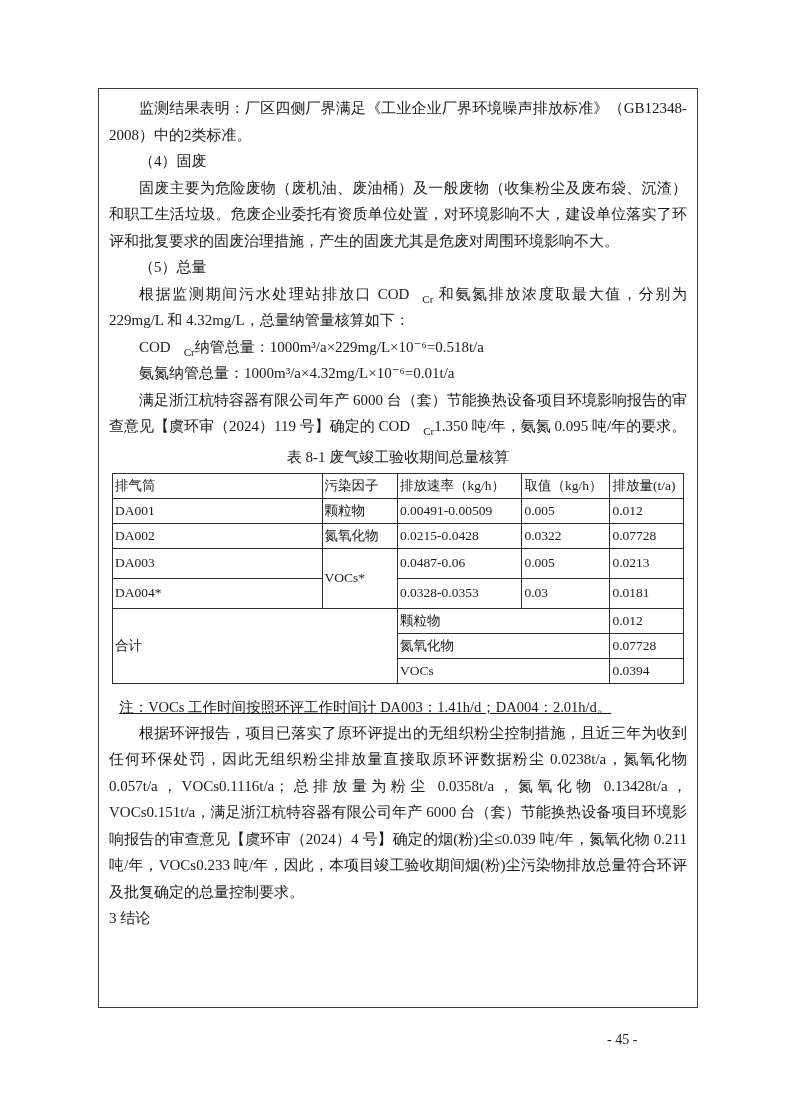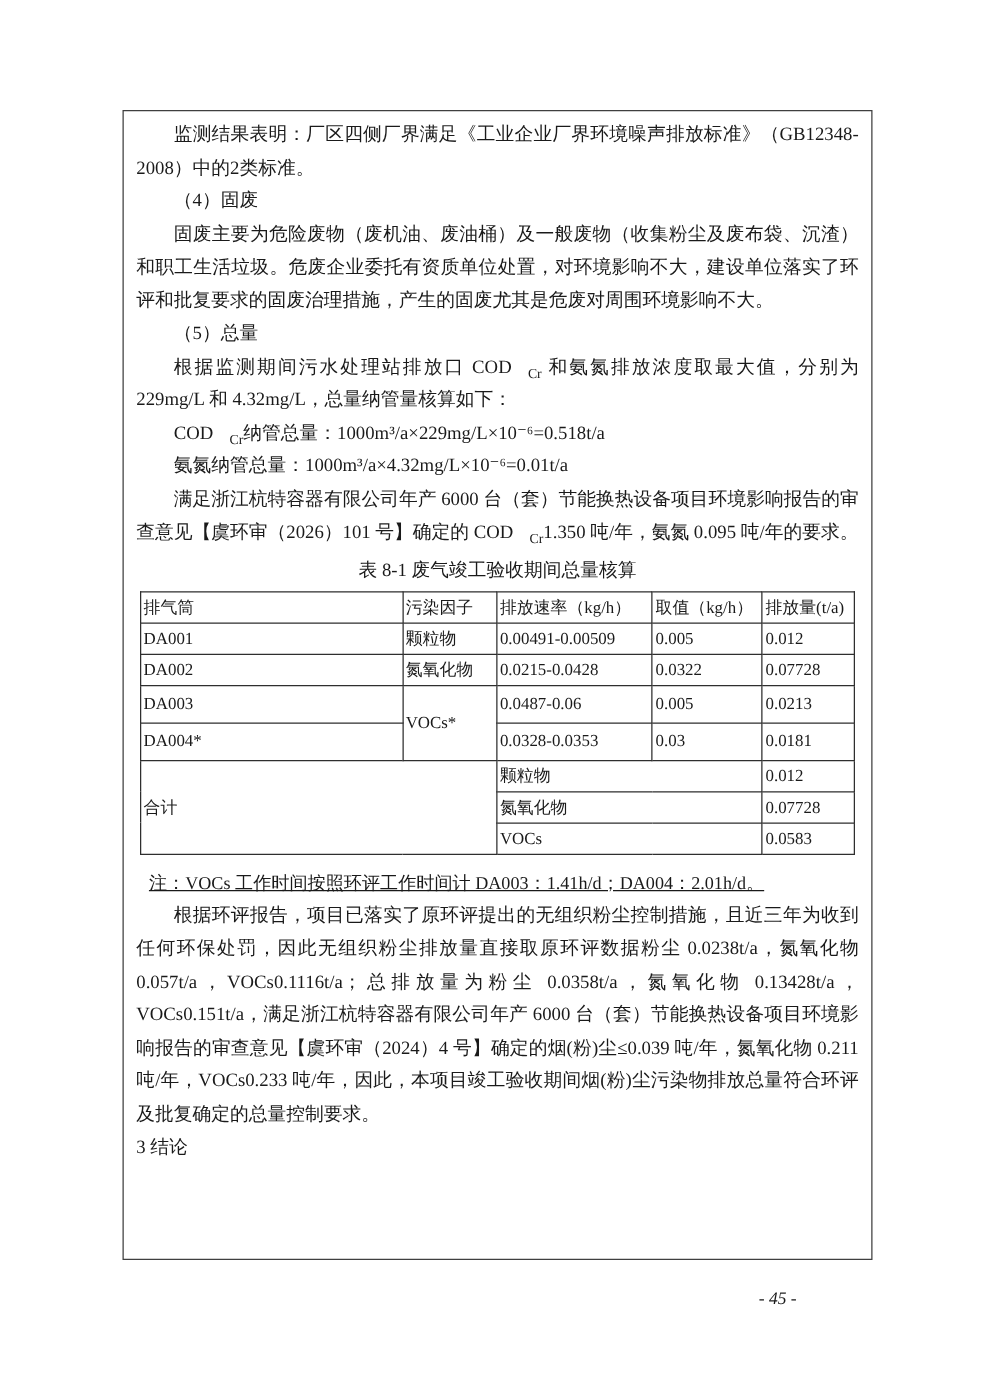--- a/index.html
+++ b/index.html
@@ -54,21 +54,20 @@
   table.total-table td.tall { height: 27px; }
   .note { font-size: 14.5px; line-height: 25px; text-indent: 0.7em; margin-top: 11px; text-decoration: underline; }
   .conclusion-heading { text-indent: 0; }
   .footer-pagenum {
     position: absolute;
     left: 607px;
     top: 1032px;
     font-size: 14px;
     color: #1a1a1a;
     font-family: "Liberation Serif", "DejaVu Serif", serif;
-    font-style: italic;
   }
 </style>
 </head>
 <body>
 
 <div class="page">
   <div class="frame">
 
     <p class="indent">监测结果表明：厂区四侧厂界满足《工业企业厂界环境噪声排放标准》（GB12348-2008）中的2类标准。</p>
 
@@ -78,21 +77,21 @@
 
     <p class="indent">（5）总量</p>
 
 
     <p class="indent"><span>根据监测期间污水处理站排放口 COD</span><sub class="cr">Cr</sub><span> 和氨氮排放浓度取最大值，分别为 229mg/L 和 4.32mg/L，总量纳管量核算如下：</span></p>
 
     <p class="indent"><span>COD</span><sub class="cr">Cr</sub><span>纳管总量：1000m³/a×229mg/L×10⁻⁶=0.518t/a</span></p>
 
     <p class="indent">氨氮纳管总量：1000m³/a×4.32mg/L×10⁻⁶=0.01t/a</p>
 
-    <p class="indent"><span>满足浙江杭特容器有限公司年产 6000 台（套）节能换热设备项目环境影响报告的审查意见【虞环审（2026）101 号】确定的 COD</span><sub class="cr">Cr</sub><span>1.350 吨/年，氨氮 0.095 吨/年的要求。</span></p>
+    <p class="indent"><span>满足浙江杭特容器有限公司年产 6000 台（套）节能换热设备项目环境影响报告的审查意见【虞环审（2024）119 号】确定的 COD</span><sub class="cr">Cr</sub><span>1.350 吨/年，氨氮 0.095 吨/年的要求。</span></p>
 
 
     <p class="table-title">表 8-1  废气竣工验收期间总量核算</p>
 
     <table class="total-table">
       <colgroup>
         <col style="width:36.7%">
         <col style="width:13.2%">
         <col style="width:21.8%">
         <col style="width:15.4%">
@@ -137,21 +136,21 @@
           <td colspan="2" rowspan="3">合计</td>
           <td colspan="2">颗粒物</td>
           <td>0.012</td>
         </tr>
         <tr>
           <td colspan="2">氮氧化物</td>
           <td>0.07728</td>
         </tr>
         <tr>
           <td colspan="2">VOCs</td>
-          <td>0.0583</td>
+          <td>0.0394</td>
         </tr>
       </tbody>
     </table>
 
     <p class="note">注：VOCs 工作时间按照环评工作时间计 DA003：1.41h/d；DA004：2.01h/d。</p>
 
     <p class="indent">根据环评报告，项目已落实了原环评提出的无组织粉尘控制措施，且近三年为收到任何环保处罚，因此无组织粉尘排放量直接取原环评数据粉尘 0.0238t/a，氮氧化物 0.057t/a，VOCs0.1116t/a；总排放量为粉尘 0.0358t/a，氮氧化物 0.13428t/a，VOCs0.151t/a，满足浙江杭特容器有限公司年产 6000 台（套）节能换热设备项目环境影响报告的审查意见【虞环审（2024）4 号】确定的烟(粉)尘≤0.039 吨/年，氮氧化物 0.211 吨/年，VOCs0.233 吨/年，因此，本项目竣工验收期间烟(粉)尘污染物排放总量符合环评及批复确定的总量控制要求。</p>
 
     <p class="conclusion-heading">3 结论</p>
 

